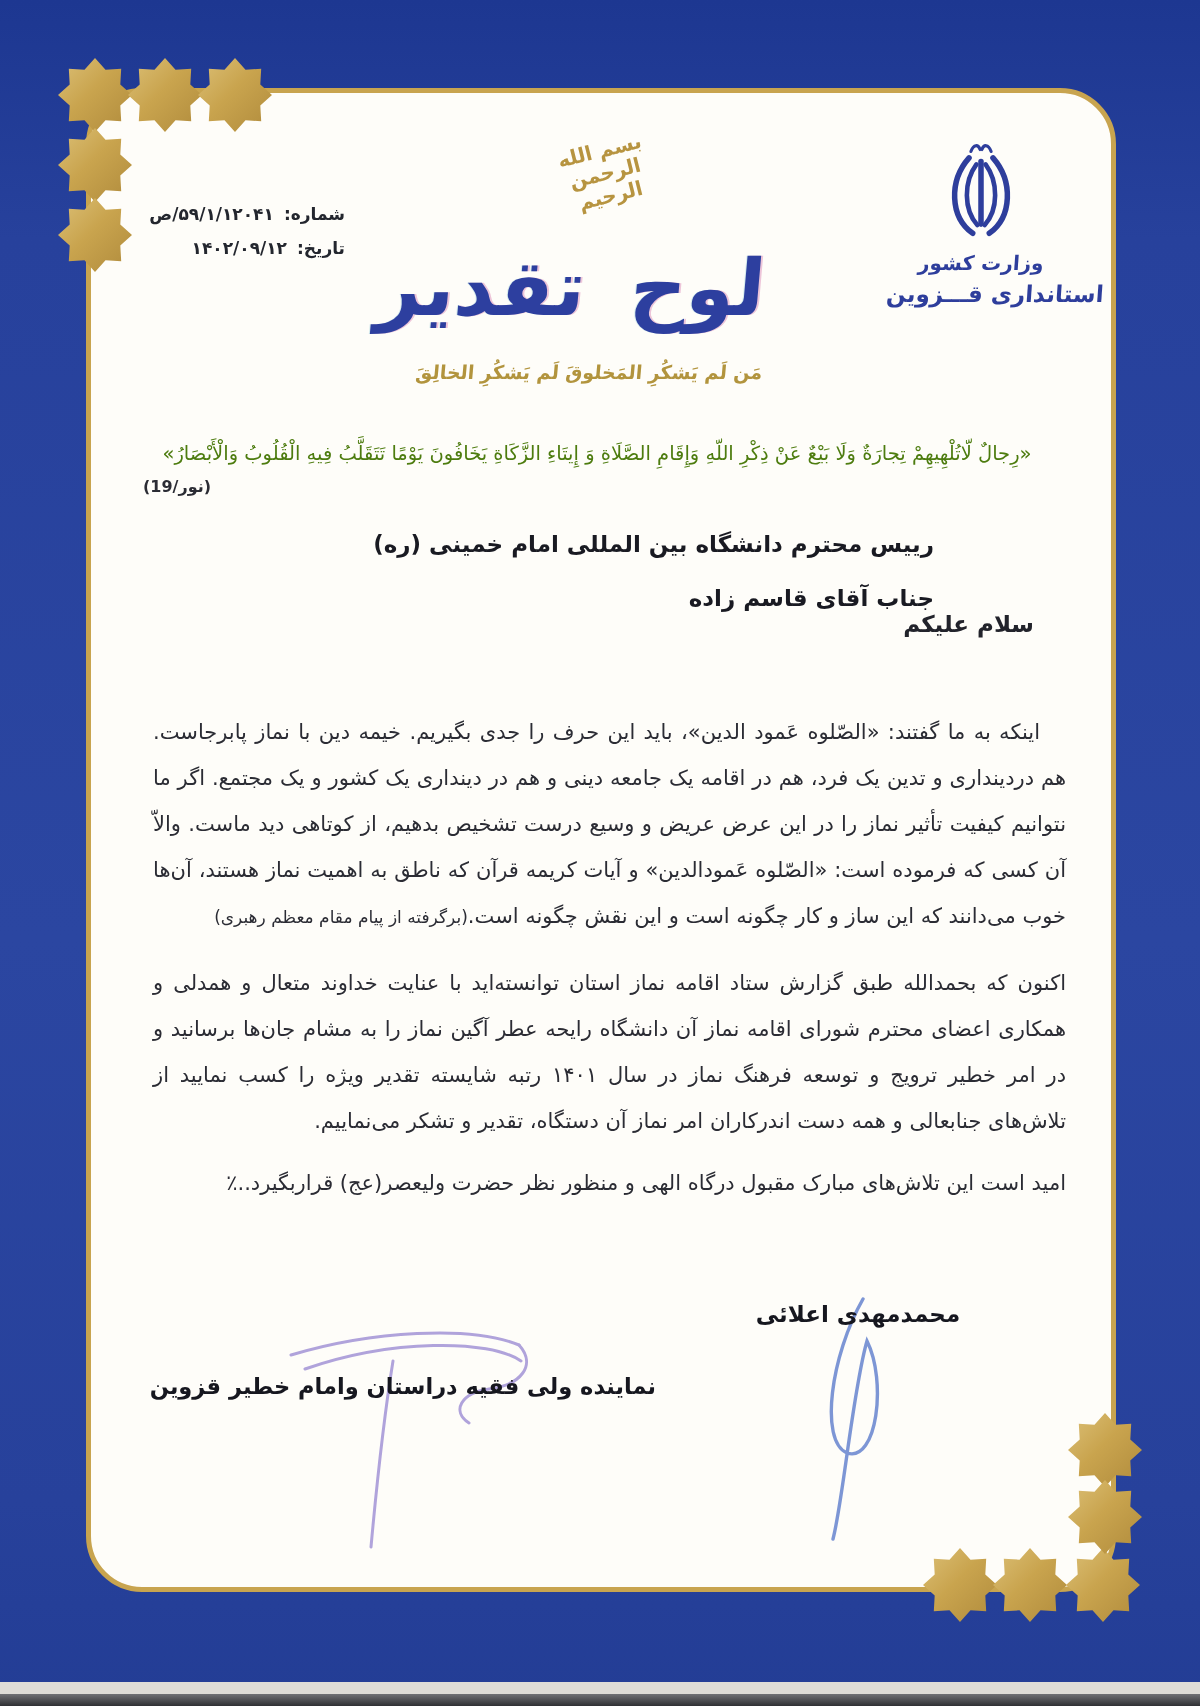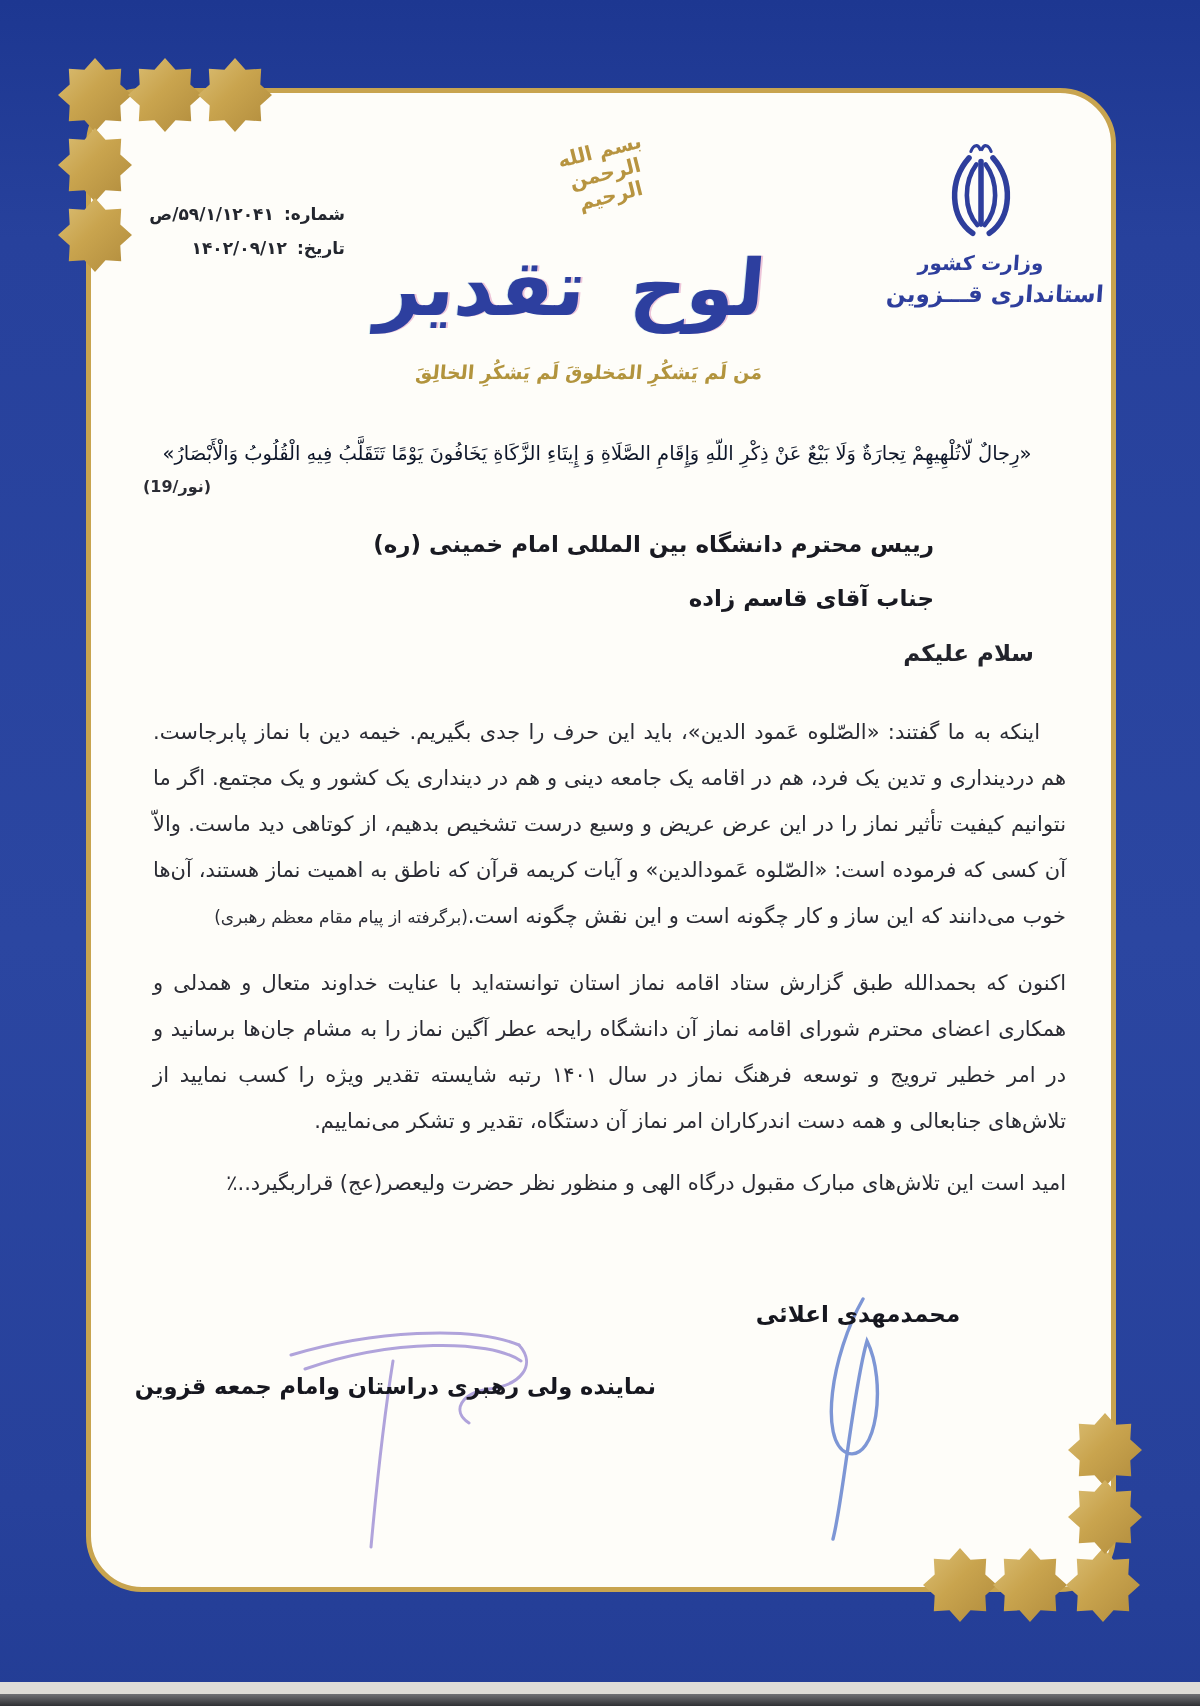--- a/index.html
+++ b/index.html
@@ -50,33 +50,33 @@
     text-shadow:2px 0 rgba(186,32,122,.25), -1px 0 rgba(40,160,190,.18);
     white-space:nowrap;
   }
   .hadith{
     position:absolute;left:198px;top:268px;width:600px;text-align:center;direction:rtl;
     font-size:19px;font-weight:700;color:#b2943d;transform:skewX(-5deg);white-space:nowrap;
   }
   
   .verse{
     position:absolute;left:10px;right:18px;top:349px;text-align:center;direction:rtl;
-    font-size:19.5px;font-weight:500;color:#0f172a;white-space:nowrap;
+    font-size:19.5px;font-weight:500;color:#4d7c0f;white-space:nowrap;
   }
   .verse-ref{
     position:absolute;left:52px;top:384px;direction:rtl;
     font-size:16px;font-weight:600;color:#2b2c34;
   }
   
   .recipient{
     position:absolute;right:177px;top:424px;direction:rtl;text-align:right;
     font-size:23px;font-weight:700;color:#191a22;line-height:54px;white-space:nowrap;
   }
   .salutation{
-    position:absolute;right:77px;top:547px;direction:rtl;
+    position:absolute;right:77px;top:518px;direction:rtl;
     font-size:23px;font-weight:600;color:#22232b;
   }
   
   .body-text{
     position:absolute;left:46px;right:29px;top:600px;direction:rtl;
     font-size:21px;color:#2b2c34;line-height:46px;text-align:justify;
   }
   .body-text p{margin:16px;}
   .body-text .p1{text-indent:26px;}
   .body-text .p2{margin-top:20px;}
@@ -152,21 +152,21 @@
           <path d="M428 1252 C446 1272 430 1292 398 1296 C370 1300 360 1318 378 1330"></path>
           <path d="M302 1268 C292 1330 284 1410 280 1454"></path>
         </g>
       </g>
     </svg>
 
     <div class="sig-block sig-right">
       <div>محمدمهدی اعلائی</div>
     </div>
     <div class="sig-block sig-left">
-      <div class="sig-title">نماینده ولی رهبری دراستان وامام جمعه قزوین</div>
+      <div class="sig-title">نماینده ولی فقیه دراستان وامام خطیر قزوین</div>
     </div>
   </div>
 
   <div class="s8" style="left:58px;top:58px"></div>
   <div class="s8" style="left:128px;top:58px"></div>
   <div class="s8" style="left:198px;top:58px"></div>
   <div class="s8" style="left:58px;top:128px"></div>
   <div class="s8" style="left:58px;top:198px"></div>
 
   <div class="s8" style="left:923px;top:1548px"></div>

